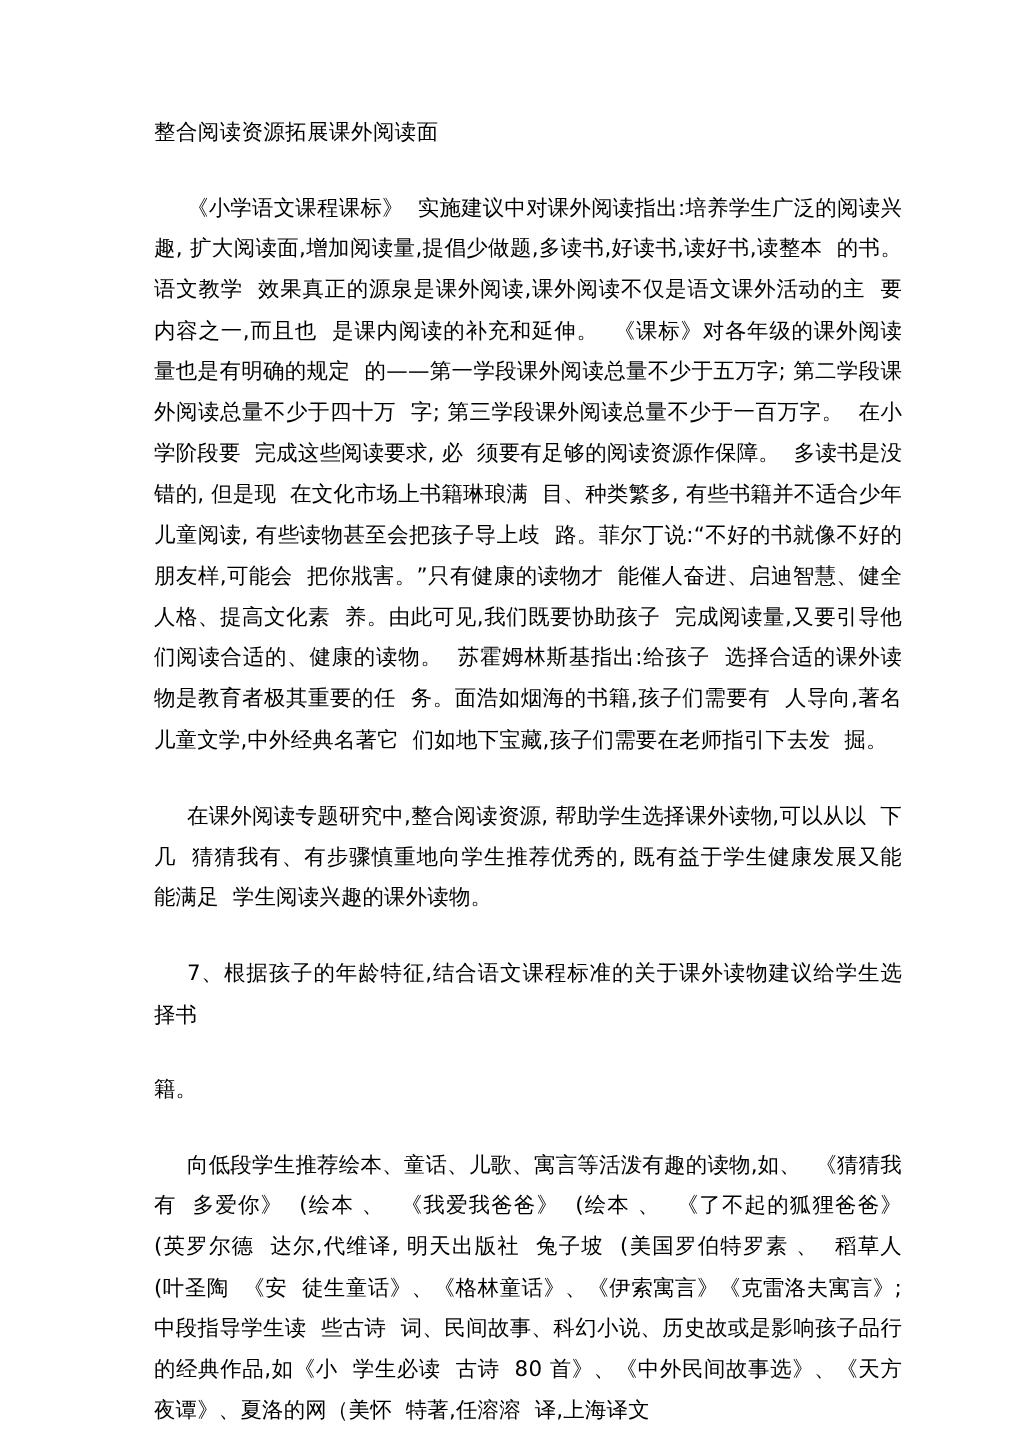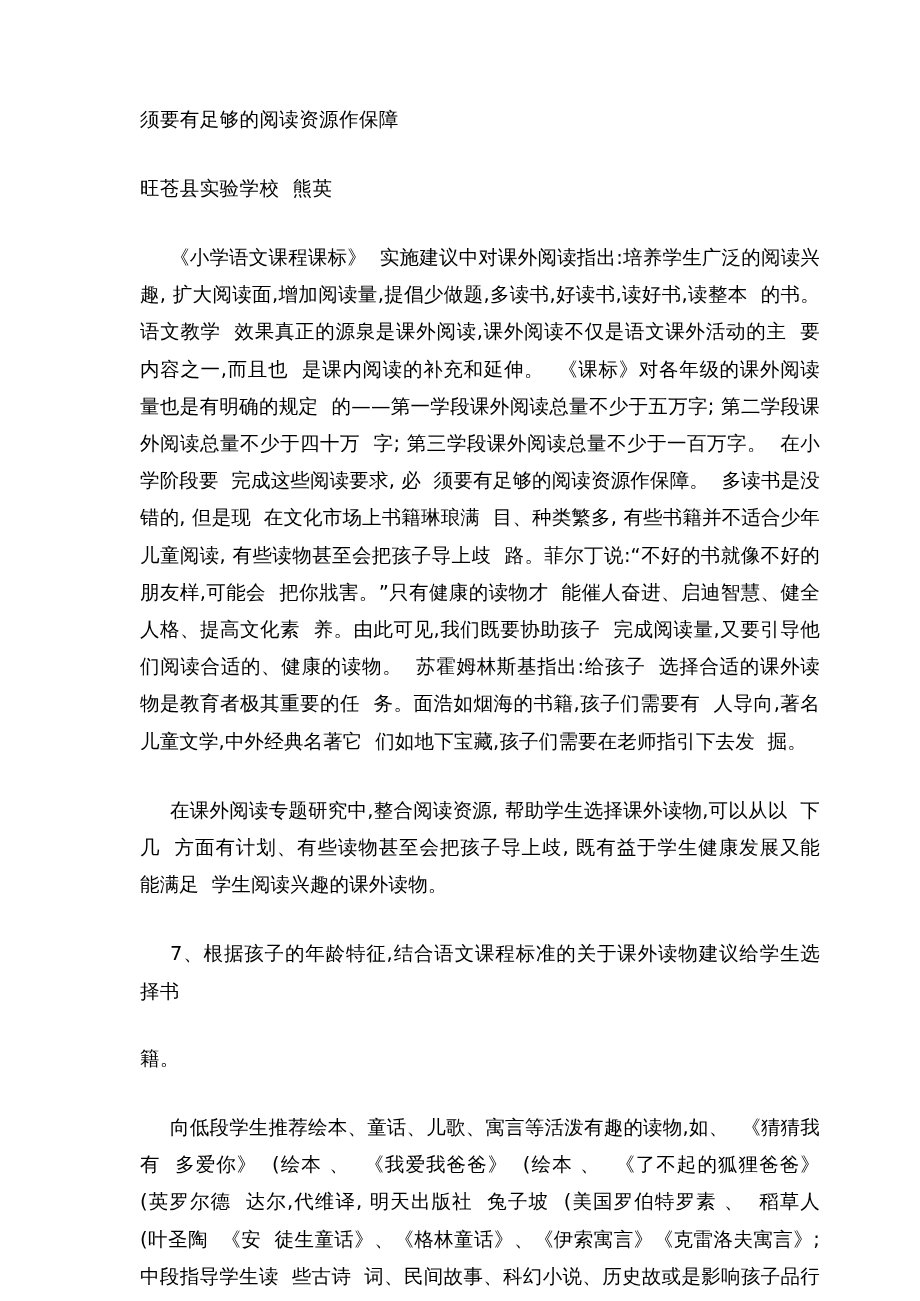--- a/index.html
+++ b/index.html
@@ -60,27 +60,26 @@
   .no-indent {
     text-indent: 0;
   }
 </style>
 </head>
 <body>
 
 <div class="page">
   <div class="content">
 
-    <h1 class="doc-title">须要有足够的阅读资源作保障</h1>
+    <h1 class="doc-title">整合阅读资源拓展课外阅读面</h1>
 
-    <p class="doc-author">旺苍县实验学校  熊英</p>
 
     <p class="body-para">《小学语文课程课标》  实施建议中对课外阅读指出:培养学生广泛的阅读兴  趣, 扩大阅读面,增加阅读量,提倡少做题,多读书,好读书,读好书,读整本  的书。  语文教学  效果真正的源泉是课外阅读,课外阅读不仅是语文课外活动的主  要内容之一,而且也  是课内阅读的补充和延伸。  《课标》对各年级的课外阅读量也是有明确的规定  的——第一学段课外阅读总量不少于五万字; 第二学段课外阅读总量不少于四十万  字; 第三学段课外阅读总量不少于一百万字。  在小学阶段要  完成这些阅读要求, 必  须要有足够的阅读资源作保障。  多读书是没错的, 但是现  在文化市场上书籍琳琅满  目、种类繁多, 有些书籍并不适合少年儿童阅读, 有些读物甚至会把孩子导上歧  路。菲尔丁说:“不好的书就像不好的朋友样,可能会  把你戕害。”只有健康的读物才  能催人奋进、启迪智慧、健全人格、提高文化素  养。由此可见,我们既要协助孩子  完成阅读量,又要引导他们阅读合适的、健康的读物。  苏霍姆林斯基指出:给孩子  选择合适的课外读物是教育者极其重要的任  务。面浩如烟海的书籍,孩子们需要有  人导向,著名儿童文学,中外经典名著它  们如地下宝藏,孩子们需要在老师指引下去发  掘。</p>
 
-    <p class="body-para">在课外阅读专题研究中,整合阅读资源, 帮助学生选择课外读物,可以从以  下几  方面有计划、有些读物甚至会把孩子导上歧, 既有益于学生健康发展又能  能满足  学生阅读兴趣的课外读物。</p>
+    <p class="body-para">在课外阅读专题研究中,整合阅读资源, 帮助学生选择课外读物,可以从以  下几  猜猜我有、有步骤慎重地向学生推荐优秀的, 既有益于学生健康发展又能  能满足  学生阅读兴趣的课外读物。</p>
 
     <p class="body-para">7、根据孩子的年龄特征,结合语文课程标准的关于课外读物建议给学生选  择书</p>
 
     <p class="body-para tight no-indent">籍。</p>
 
     <p class="body-para">向低段学生推荐绘本、童话、儿歌、寓言等活泼有趣的读物,如、  《猜猜我有  多爱你》  (绘本 、  《我爱我爸爸》  (绘本 、  《了不起的狐狸爸爸》  (英罗尔德  达尔,代维译, 明天出版社  兔子坡  (美国罗伯特罗素 、  稻草人  (叶圣陶  《安  徒生童话》、《格林童话》、《伊索寓言》《克雷洛夫寓言》;中段指导学生读  些古诗  词、民间故事、科幻小说、历史故或是影响孩子品行的经典作品,如《小  学生必读  古诗  80 首》、《中外民间故事选》、《天方夜谭》、夏洛的网（美怀  特著,任溶溶  译,上海译文</p>
 
   </div>
 </div>
 

